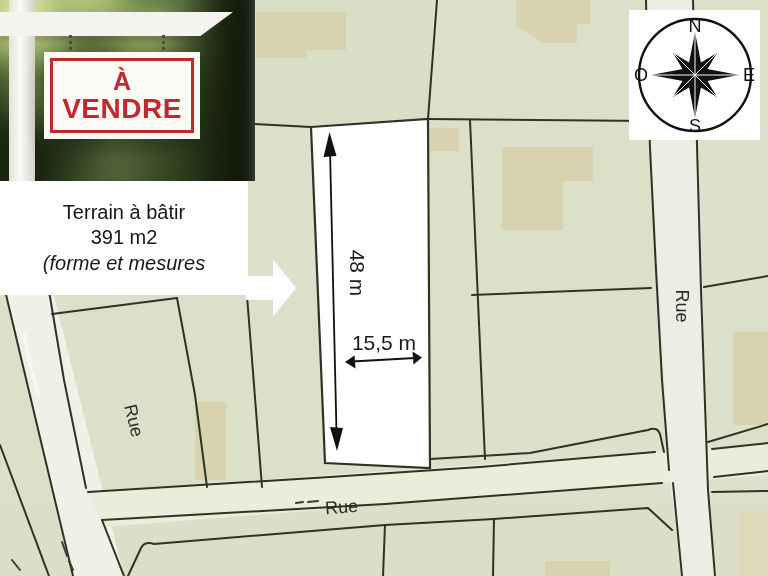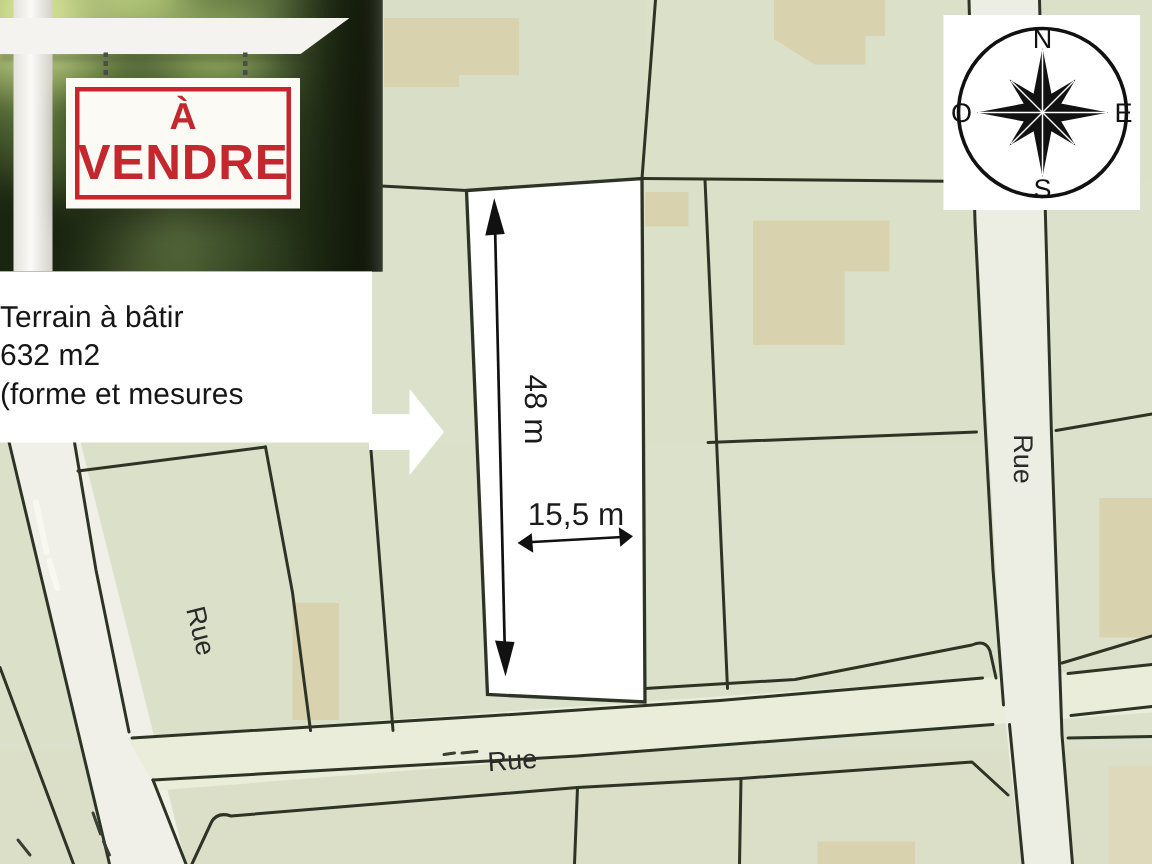--- a/index.html
+++ b/index.html
@@ -24,27 +24,27 @@
     clip-path:polygon(0 0,100% 0,86% 100%,0 100%);}
   .post-arm-shadow{position:absolute;left:0;top:36px;width:214px;height:4px;background:rgba(40,50,30,.35);filter:blur(2px);}
   .chain{position:absolute;top:35px;width:3px;height:18px;
     background:repeating-linear-gradient(180deg,#4c4c48 0 3px,rgba(0,0,0,0) 3px 6px);}
   .chain.c1{left:69px;} .chain.c2{left:162px;}
   .sign{position:absolute;left:44px;top:52px;width:156px;height:87px;background:#fcfaf4;
     box-shadow:0 10px 16px rgba(15,20,10,.4);}
   .sign-frame{position:absolute;inset:6px;border:3px solid #c5272e;
     display:flex;flex-direction:column;align-items:center;justify-content:center;
     color:#c5272e;font-weight:bold;line-height:1.04;}
-  .sign-a{font-size:25px;} .sign-v{font-size:33px;letter-spacing:.5px;}
+  .sign-a{font-size:25px;} .sign-v{font-size:28px;letter-spacing:.5px;}
 
   
   .info-box{position:absolute;left:0;top:181px;width:248px;height:114px;background:#ffffff;z-index:3;
-    display:flex;flex-direction:column;justify-content:center;
+    display:flex;flex-direction:column;align-items:center;justify-content:center;
     color:#161616;font-size:20px;line-height:1.28;}
-  .info-box .it{}
+  .info-box .it{font-style:italic;}
   .arrow{position:absolute;left:246px;top:258px;width:50px;height:60px;background:#ffffff;z-index:3;
     clip-path:polygon(0 30%,54% 30%,54% 2%,100% 50%,54% 98%,54% 70%,0 70%);}
 
   .map-svg{position:absolute;left:0;top:0;z-index:1;}
 </style>
 </head>
 <body>
 
 <div class="stage">
 
@@ -176,18 +176,18 @@
     <div class="sign">
       <div class="sign-frame">
         <div class="sign-a">À</div>
         <div class="sign-v">VENDRE</div>
       </div>
     </div>
   </div>
 
   <div class="info-box">
     <div>Terrain à bâtir</div>
-    <div>632 m2</div>
+    <div>391 m2</div>
     <div class="it">(forme et mesures</div>
   </div>
   <div class="arrow"></div>
 
 </div>
 
 </body></html>

